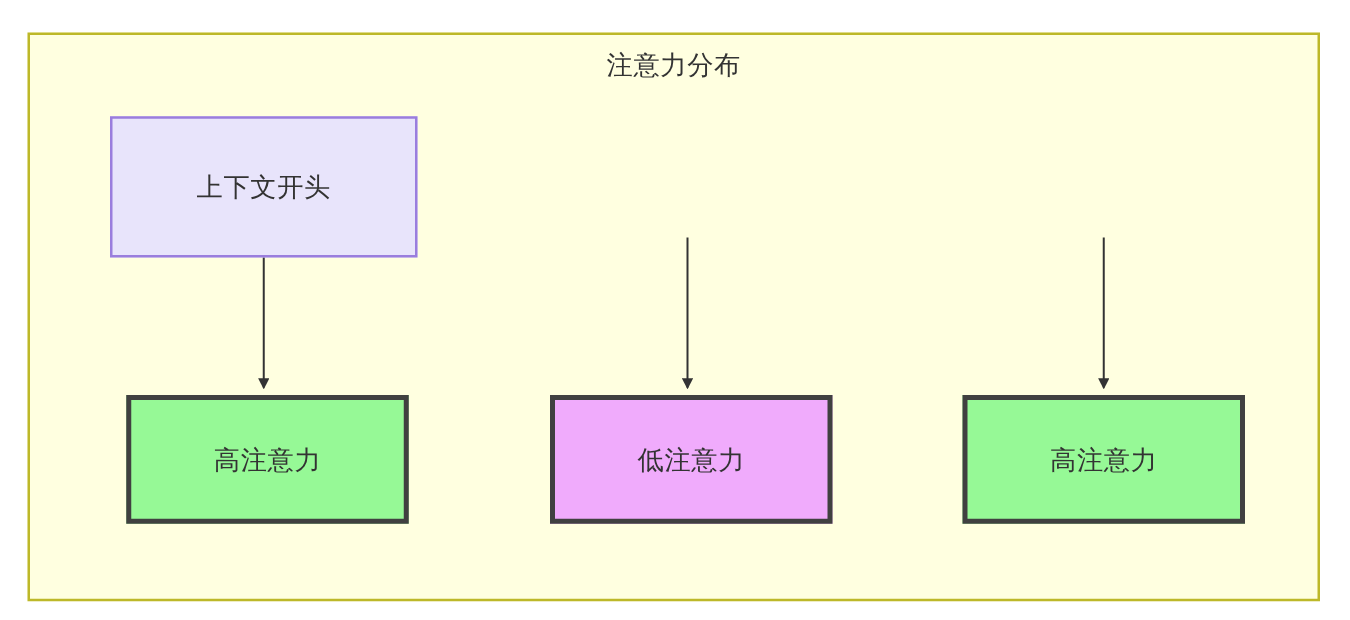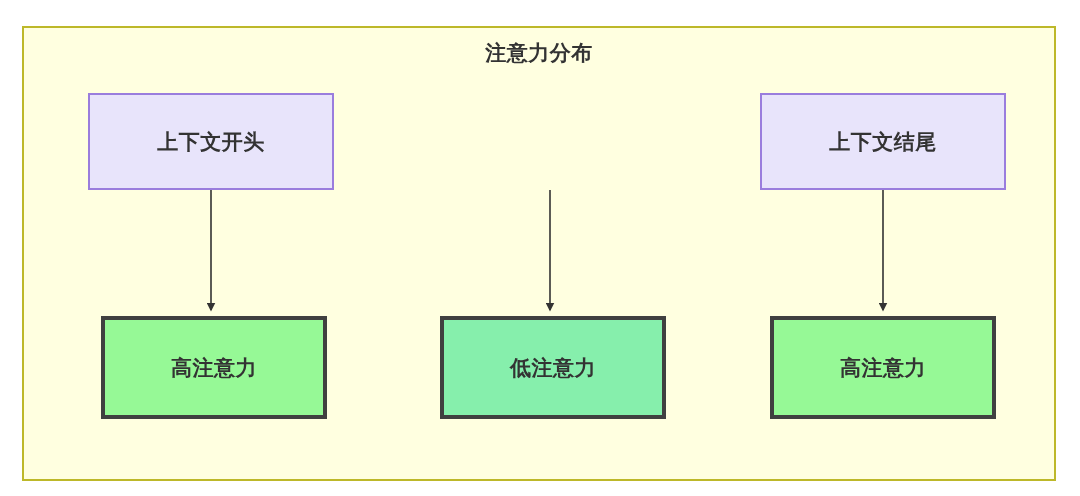--- a/index.html
+++ b/index.html
@@ -12,21 +12,20 @@
     height: 496px;
     overflow: hidden;
     font-family: "Liberation Sans", "DejaVu Sans", sans-serif;
   }
 
   #canvas {
     position: relative;
     width: 1080px;
     height: 496px;
     background: #ffffff;
-    font-weight: bold;
   }
 
   
   .subgraph {
     position: absolute;
     left: 22px;
     top: 26px;
     width: 1034px;
     height: 455px;
     background: #ffffe0;
@@ -65,21 +64,21 @@
 
   .node.attn {
     border: 4px solid #404040;
   }
 
   .node.attn-high {
     background: #96f996;
   }
 
   .node.attn-low {
-    background: #86efac;
+    background: #f0abfc;
   }
 
   
   .edges {
     position: absolute;
     left: 0;
     top: 0;
     width: 1080px;
     height: 496px;
     pointer-events: none;
@@ -98,28 +97,25 @@
     <defs>
       <marker id="arrowhead" markerWidth="9" markerHeight="9" refX="7.5" refY="4.5" orient="auto" markerUnits="userSpaceOnUse">
         <path d="M0,0 L9,4.5 L0,9 z" fill="#333333"></path>
       </marker>
     </defs>
     <line x1="211" y1="190" x2="211" y2="310" stroke="#333333" stroke-width="1.6" marker-end="url(#arrowhead)"></line>
     <line x1="550" y1="190" x2="550" y2="310" stroke="#333333" stroke-width="1.6" marker-end="url(#arrowhead)"></line>
     <line x1="883" y1="190" x2="883" y2="310" stroke="#333333" stroke-width="1.6" marker-end="url(#arrowhead)"></line>
   </svg>
 
-  <div class="node context" style="left:88px; top:93px; width:246px; height:97px;">
+  <div class="node context" style="left:88px; top:93px; width:246px; height:113px;">
     <span>上下文开头</span>
   </div>
 
 
-  <div class="node context" style="left:760px; top:93px; width:246px; height:97px;">
-    <span>上下文结尾</span>
-  </div>
 
   <div class="node attn attn-high" style="left:101px; top:316px; width:226px; height:103px;">
     <span>高注意力</span>
   </div>
 
   <div class="node attn attn-low" style="left:440px; top:316px; width:226px; height:103px;">
     <span>低注意力</span>
   </div>
 
   <div class="node attn attn-high" style="left:770px; top:316px; width:226px; height:103px;">

